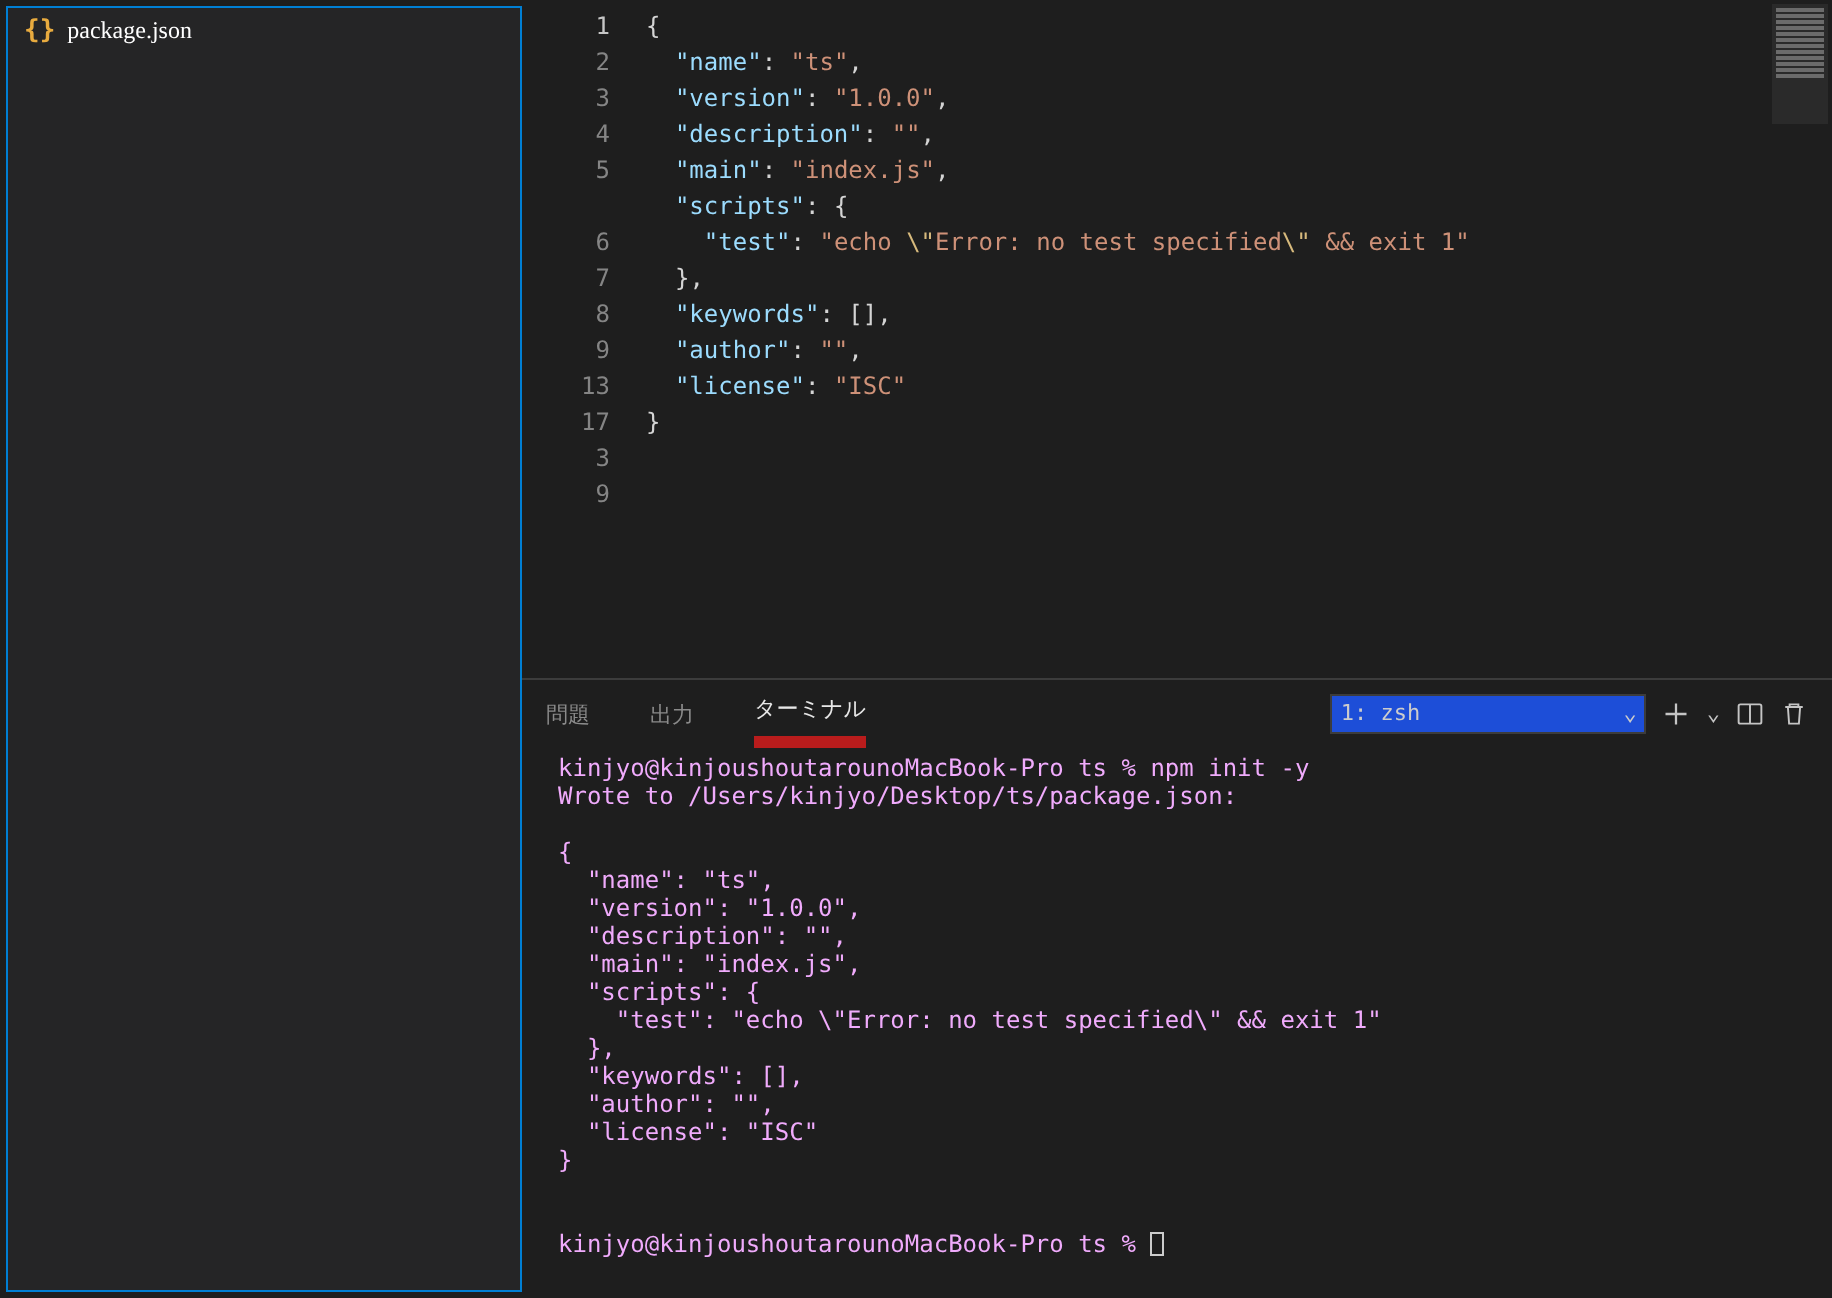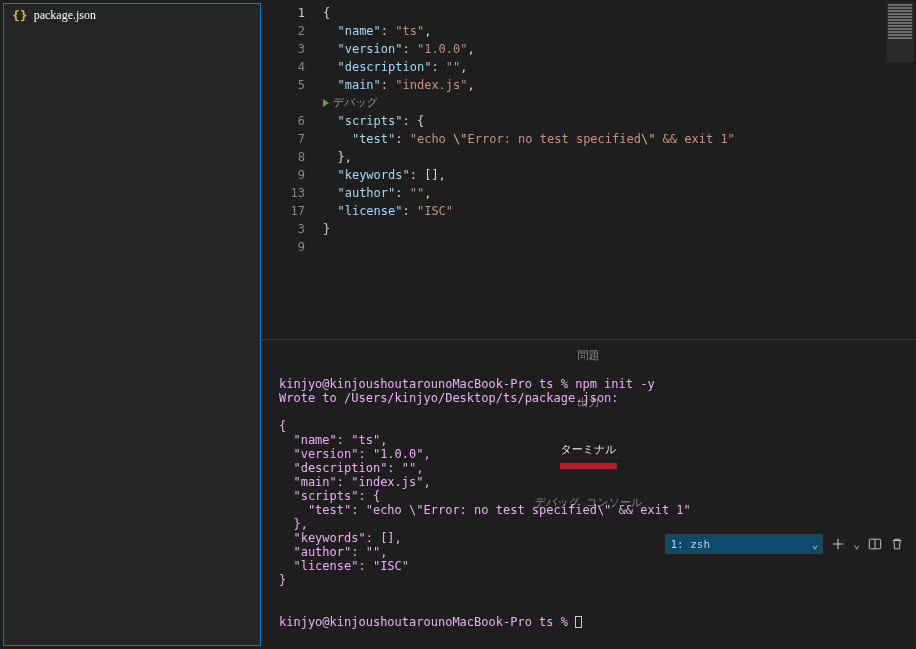--- a/index.html
+++ b/index.html
@@ -107,41 +107,40 @@
     border-top: 1px solid #3c3c3c;
     background: #1e1e1e;
     display: flex;
     flex-direction: column;
   }
   .panel-header {
     display: flex;
     align-items: center;
     height: 33px;
     padding: 0 12px;
-    gap: 18px;
+    gap: 30px;
     font-size: 11px;
-    flex-direction: column;
   }
   .panel-tab {
     color: #8a8a8a;
     padding: 8px 0 6px 0;
     cursor: pointer;
   }
   .panel-tab.active {
     color: #e7e7e7;
     border-bottom: 6px solid #b91c1c;
   }
   .panel-actions {
     margin-left: auto;
     display: flex;
     align-items: center;
     gap: 8px;
   }
   .shell-select {
-    background: #0c4a6e;
+    background: #1d4ed8;
     color: #cccccc;
     border: 1px solid #3c3c3c;
     font-size: 11px;
     padding: 2px 4px;
     width: 158px;
     height: 20px;
     font-family: inherit;
     display: flex;
     align-items: center;
     justify-content: space-between;
@@ -200,24 +199,20 @@
         <div>17</div>
         <div>3</div>
         <div>9</div>
       </div>
     <div class="code" id="code">
         <div class="code-line"><span class="bracket">{</span></div>
         <div class="code-line">  <span class="key">"name"</span><span class="colon">: </span><span class="string">"ts"</span><span class="comma">,</span></div>
         <div class="code-line">  <span class="key">"version"</span><span class="colon">: </span><span class="string">"1.0.0"</span><span class="comma">,</span></div>
         <div class="code-line">  <span class="key">"description"</span><span class="colon">: </span><span class="string">""</span><span class="comma">,</span></div>
         <div class="code-line">  <span class="key">"main"</span><span class="colon">: </span><span class="string">"index.js"</span><span class="comma">,</span></div>
-        <div class="codelens">    
-          <span class="codelens-icon"></span>
-          <span>デバッグ</span>
-        </div>
         <div class="code-line">  <span class="key">"scripts"</span><span class="colon">: </span><span class="bracket">{</span></div>
         <div class="code-line">    <span class="key">"test"</span><span class="colon">: </span><span class="string">"echo </span><span class="escape">\"</span><span class="string">Error: no test specified</span><span class="escape">\"</span><span class="string"> &amp;&amp; exit 1"</span></div>
         <div class="code-line">  <span class="bracket">}</span><span class="comma">,</span></div>
         <div class="code-line">  <span class="key">"keywords"</span><span class="colon">: </span><span class="bracket">[]</span><span class="comma">,</span></div>
         <div class="code-line">  <span class="key">"author"</span><span class="colon">: </span><span class="string">""</span><span class="comma">,</span></div>
         <div class="code-line">  <span class="key">"license"</span><span class="colon">: </span><span class="string">"ISC"</span></div>
         <div class="code-line"><span class="bracket">}</span></div>
         <div class="code-line"></div>
       </div>
     <div class="minimap">
@@ -236,21 +231,20 @@
           <div></div>
       </div>
     </div>
   </div>
 
   <div class="panel">
     <div class="panel-header">
       <div class="panel-tab">問題</div>
       <div class="panel-tab">出力</div>
       <div class="panel-tab active">ターミナル</div>
-      <div class="panel-tab">デバッグ コンソール</div>
 
       <div class="panel-actions">
         <div class="shell-select">
           <span>1: zsh</span>
           <span>⌄</span>
         </div>
         <span class="action-icon">
           <svg width="14" height="14" viewBox="0 0 16 16">
               <path d="M8 2v12M2 8h12" stroke="#c5c5c5" stroke-width="1.3" fill="none"></path>
             </svg>

